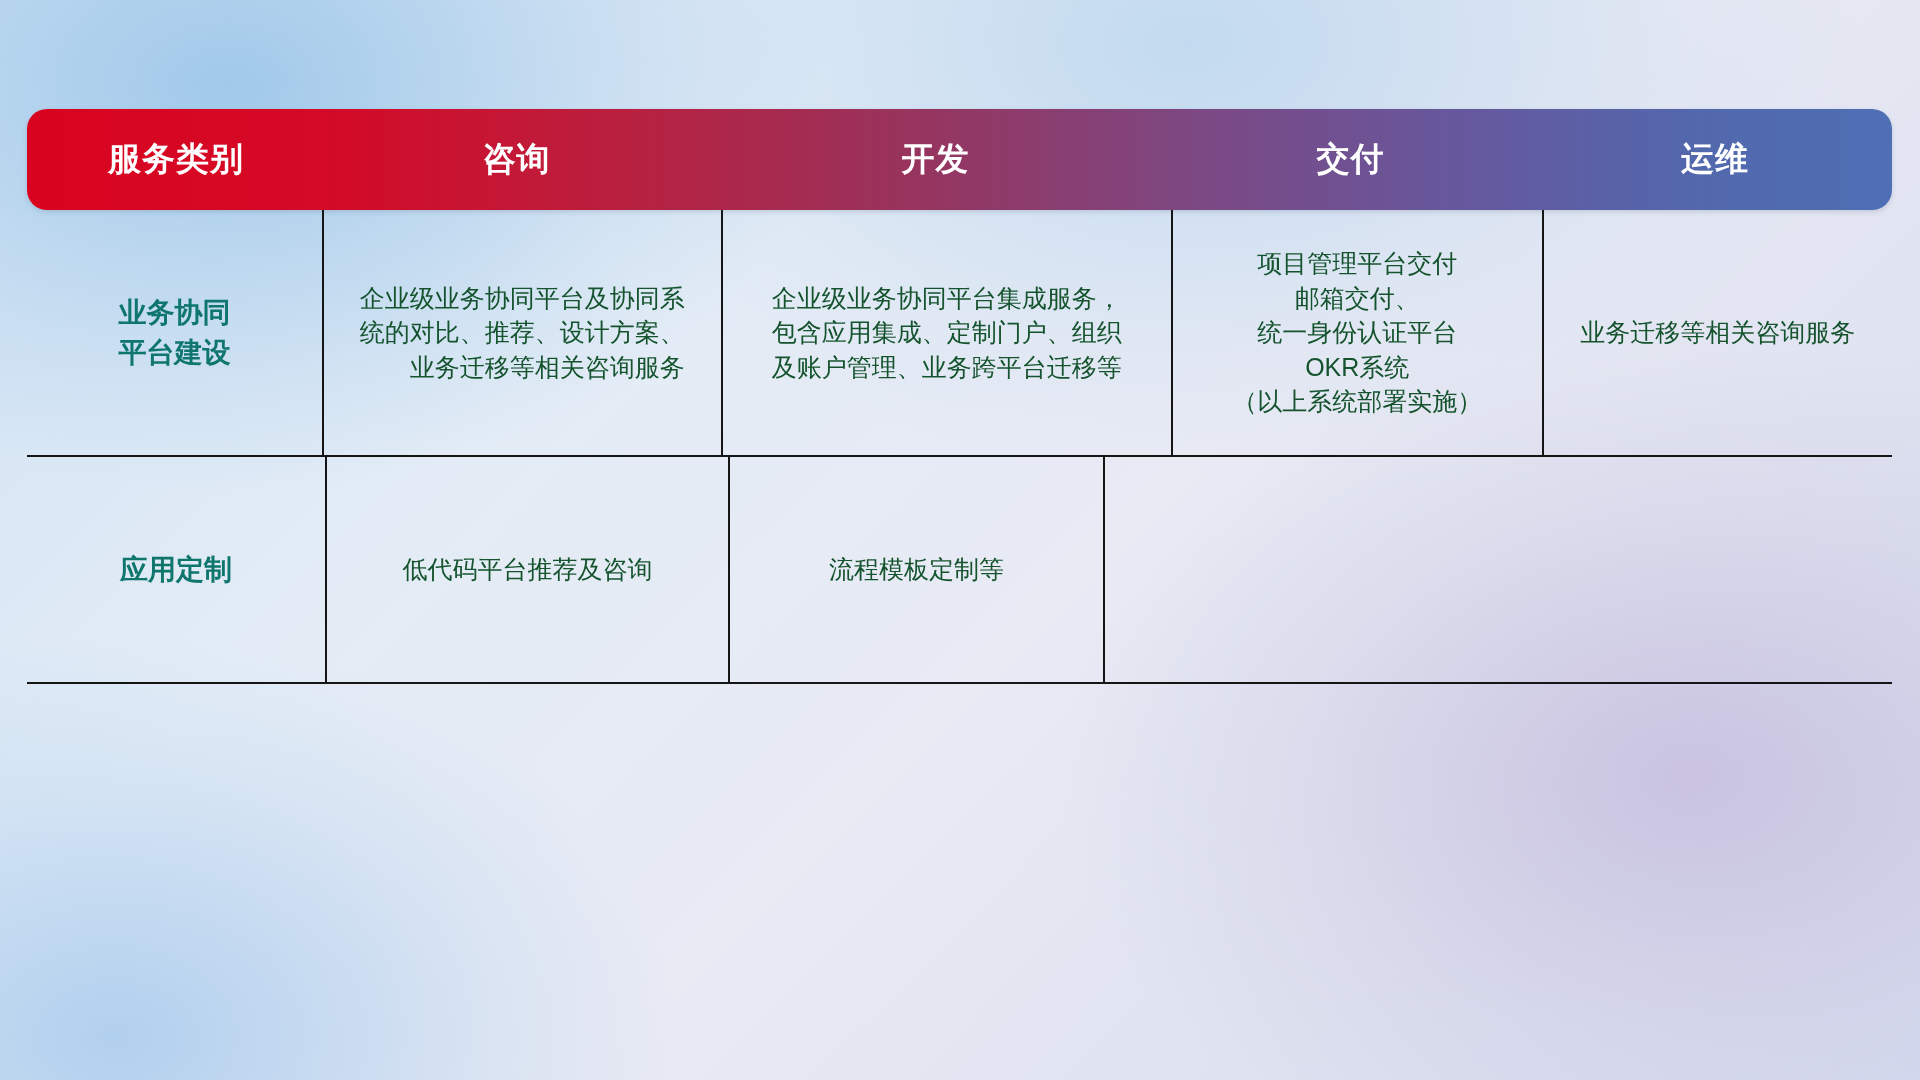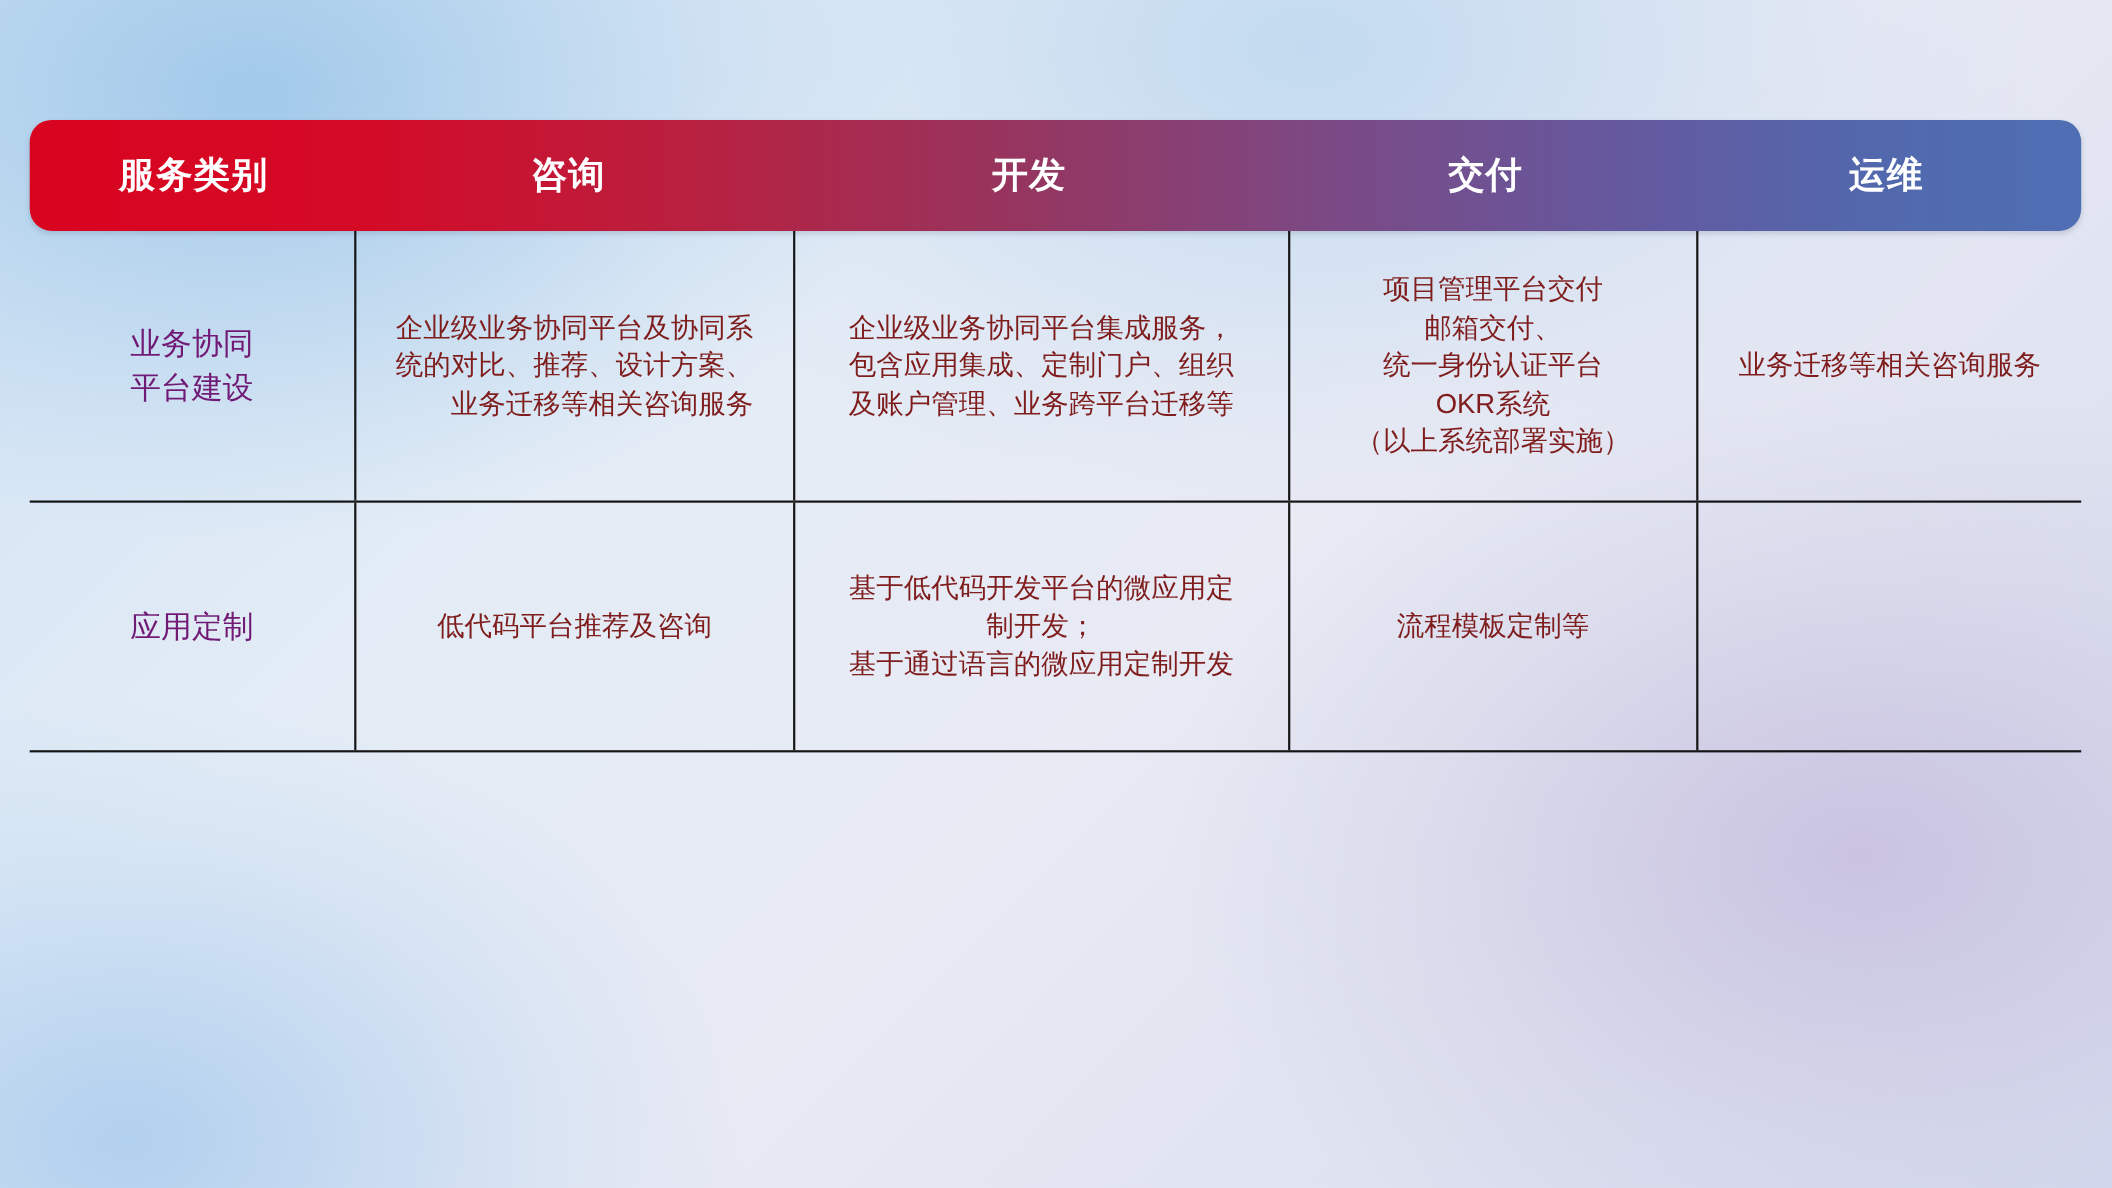--- a/index.html
+++ b/index.html
@@ -85,27 +85,27 @@
 
   .td {
     display: flex;
     align-items: center;
     justify-content: center;
     text-align: center;
     padding: 6px 14px;
     box-sizing: border-box;
     font-size: 25px;
     line-height: 1.38;
-    color: #7f1d1d;
+    color: #14532d;
   }
   .td.sep { border-left: 2px solid #151515; }
 
   .td.cat {
-    color: #701a75;
-    font-weight: normal;
+    color: #0f766e;
+    font-weight: bold;
     font-size: 28px;
     line-height: 1.42;
   }
 
   
   .c0 { width: 298px; }
   .c1 { width: 403px; text-align: right; }
   .c2 { width: 455px; }
   .c3 { width: 375px; }
   .c4 { width: 354px; }
@@ -139,19 +139,18 @@
       <div class="td sep c1">企业级业务协同平台及协同系<br>统的对比、推荐、设计方案、<br>业务迁移等相关咨询服务</div>
       <div class="td sep c2">企业级业务协同平台集成服务，<br>包含应用集成、定制门户、组织<br>及账户管理、业务跨平台迁移等</div>
       <div class="td sep c3">项目管理平台交付<br>邮箱交付、<br>统一身份认证平台<br>OKR系统<br>（以上系统部署实施）</div>
       <div class="td sep c4">业务迁移等相关咨询服务</div>
     </div>
 
 
     <div class="trow r3">
       <div class="td cat c0">应用定制</div>
       <div class="td sep c1">低代码平台推荐及咨询</div>
-      <div class="td sep c2">基于低代码开发平台的微应用定<br>制开发；<br>基于通过语言的微应用定制开发</div>
       <div class="td sep c3">流程模板定制等</div>
       <div class="td sep c4"></div>
     </div>
 
   </div>
 </div>
 
 </body></html>

